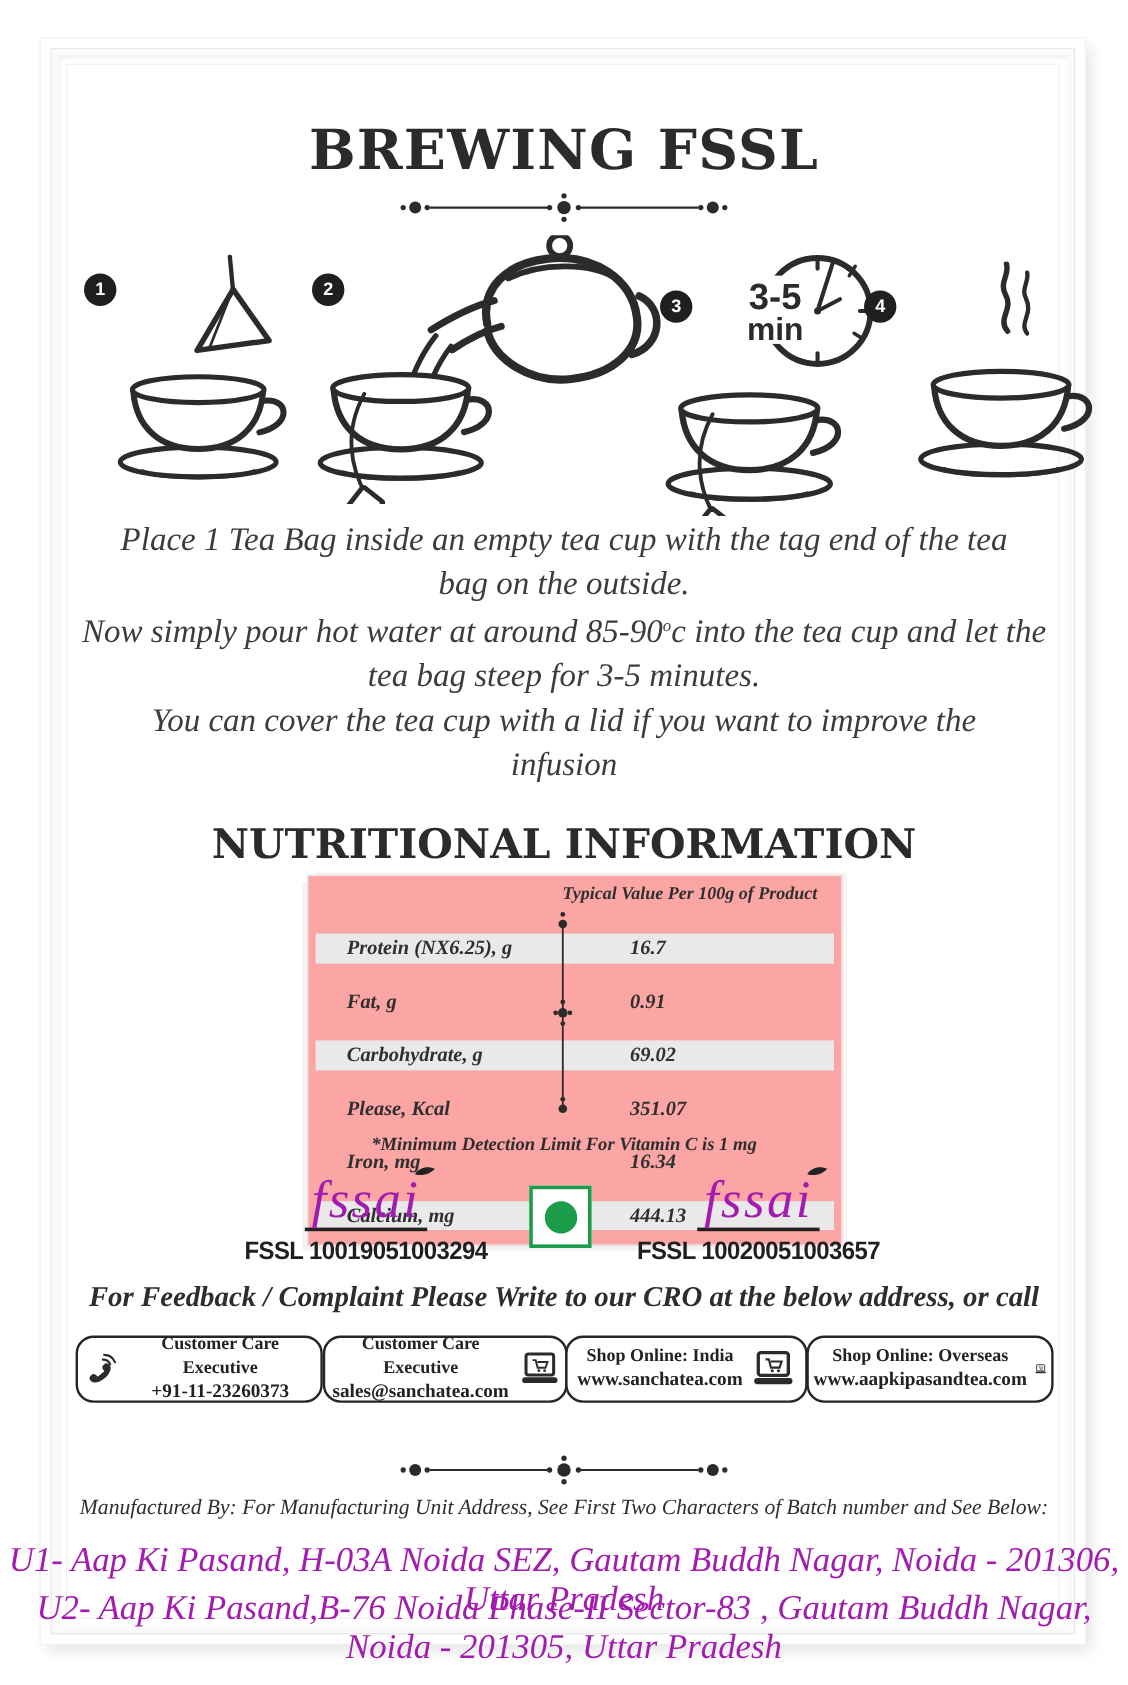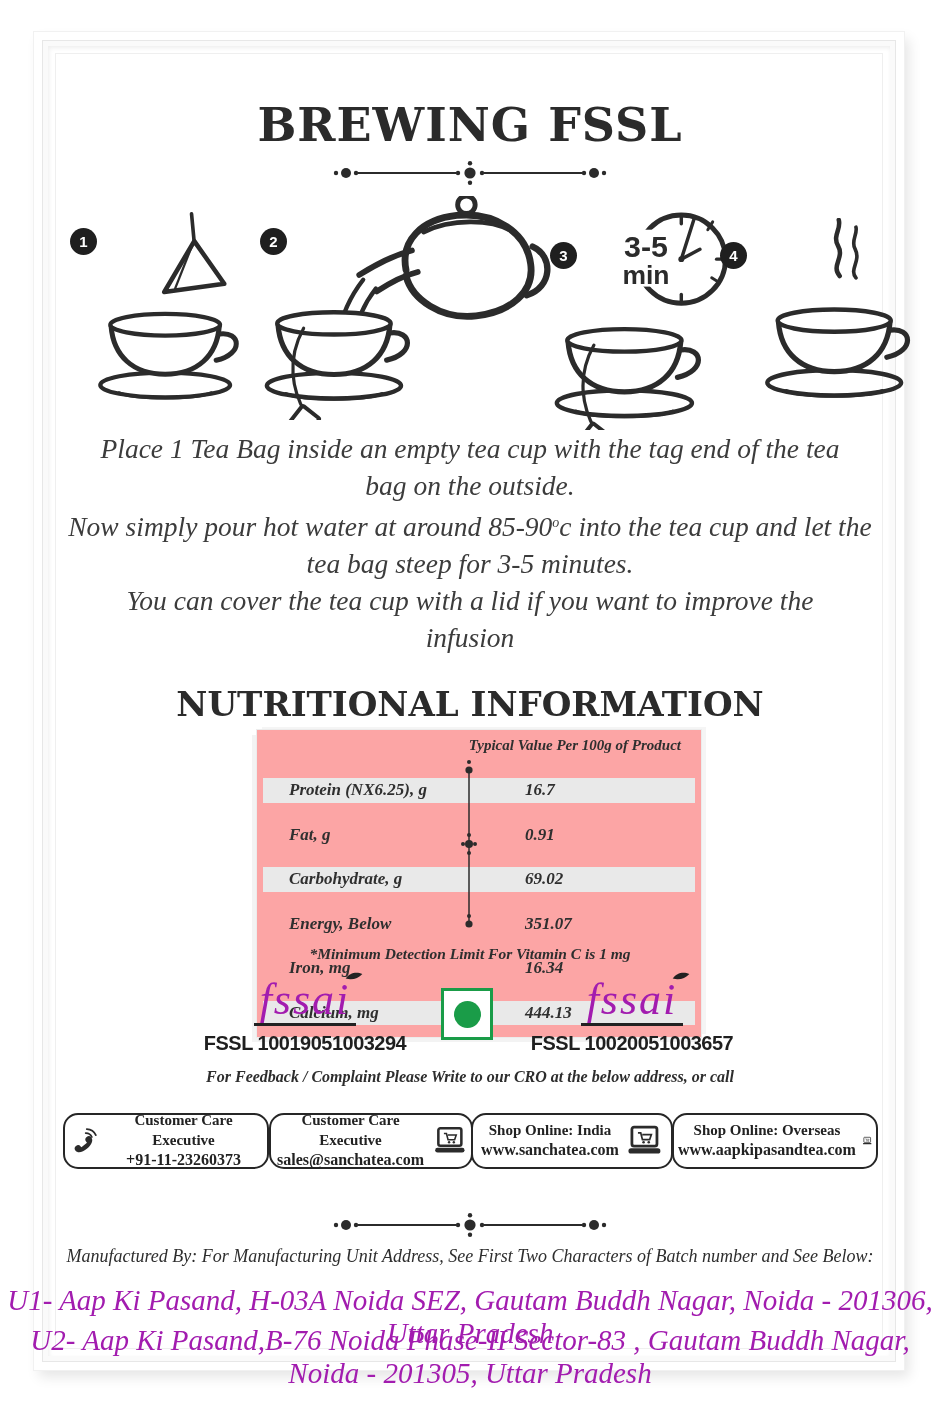--- a/index.html
+++ b/index.html
@@ -49,21 +49,21 @@
   .fssai-logo{position:relative;display:inline-block;font-style:italic;font-size:44px;line-height:44px;
               letter-spacing:2px;color:#a21caf;border-bottom:3px solid #222;padding:0 6px 1px 6px;}
   .fssai-leaf{position:absolute;right:-6px;top:-8px;transform:rotate(18deg);}
   .fssai-license{margin-top:5px;font-family:"Liberation Sans",sans-serif;font-weight:700;font-size:21px;
                  letter-spacing:-0.5px;color:#1f1f1f;transform:scaleX(.95);}
   .veg-mark{position:absolute;left:441px;top:988px;width:46px;height:46px;border:3px solid #1a9c48;
             background:#fff;display:flex;align-items:center;justify-content:center;}
   .veg-dot{width:27px;height:27px;border-radius:50%;background:#1a9c48;}
   
   .feedback{position:absolute;left:0;right:0;top:1068px;text-align:center;
-            font-style:italic;font-weight:700;font-size:16px;color:#2d2d2d;}
+            font-style:italic;font-weight:700;font-size:24px;color:#2d2d2d;}
   .contact-box{position:absolute;top:1113px;height:52px;border:2.5px solid #262626;border-radius:15px;
                background:#fff;display:flex;align-items:center;justify-content:center;gap:6px;padding:0 4px;}
   .cb1{left:63px;width:194px;} .cb2{left:269px;width:192px;} .cb3{left:471px;width:190px;} .cb4{left:672px;width:194px;}
   .cb-text{text-align:center;font-weight:700;font-size:15px;line-height:1.3;color:#222;
            font-family:"Liberation Serif",serif;}
   .cb-text .l2{font-size:16px;}
   
   .manuf-intro{position:absolute;left:0;right:0;top:1246px;text-align:center;
                font-style:italic;font-size:18px;color:#2e2e2e;}
   .unit-line{position:absolute;left:0;right:0;text-align:center;font-style:italic;font-size:29px;color:#a21caf;}
@@ -189,21 +189,21 @@
   <p class="p3">You can cover the tea cup with a lid if you want to improve the infusion</p>
 </div>
 
 <div class="nutri-heading">NUTRITIONAL INFORMATION</div>
 
 <div class="nutri-wrap">
   <div class="nutri-header">Typical Value Per 100g of Product</div>
   <div class="nutri-row odd"><span class="nl">Protein (NX6.25), g</span><span class="nv">16.7</span></div>
   <div class="nutri-row"><span class="nl">Fat, g</span><span class="nv">0.91</span></div>
   <div class="nutri-row odd"><span class="nl">Carbohydrate, g</span><span class="nv">69.02</span></div>
-  <div class="nutri-row"><span class="nl">Energy, Below</span><span class="nv">351.07</span></div>
+  <div class="nutri-row"><span class="nl">Please, Kcal</span><span class="nv">351.07</span></div>
   <div class="nutri-row"><span class="nl">Iron, mg</span><span class="nv">16.34</span></div>
   <div class="nutri-row odd"><span class="nl">Calcium, mg</span><span class="nv">444.13</span></div>
   <svg class="vdiv" viewBox="0 0 16 176">
     <g fill="#2b2b2b">
       <line x1="8" y1="12" x2="8" y2="164" stroke="#2b2b2b" stroke-width="1.5"></line>
       <circle cx="8" cy="4" r="2"></circle>
         <circle cx="8" cy="12" r="3.6"></circle>
       <circle cx="8" cy="86" r="4"></circle>
         <circle cx="8" cy="77" r="2"></circle>
         <circle cx="8" cy="95" r="2"></circle>

